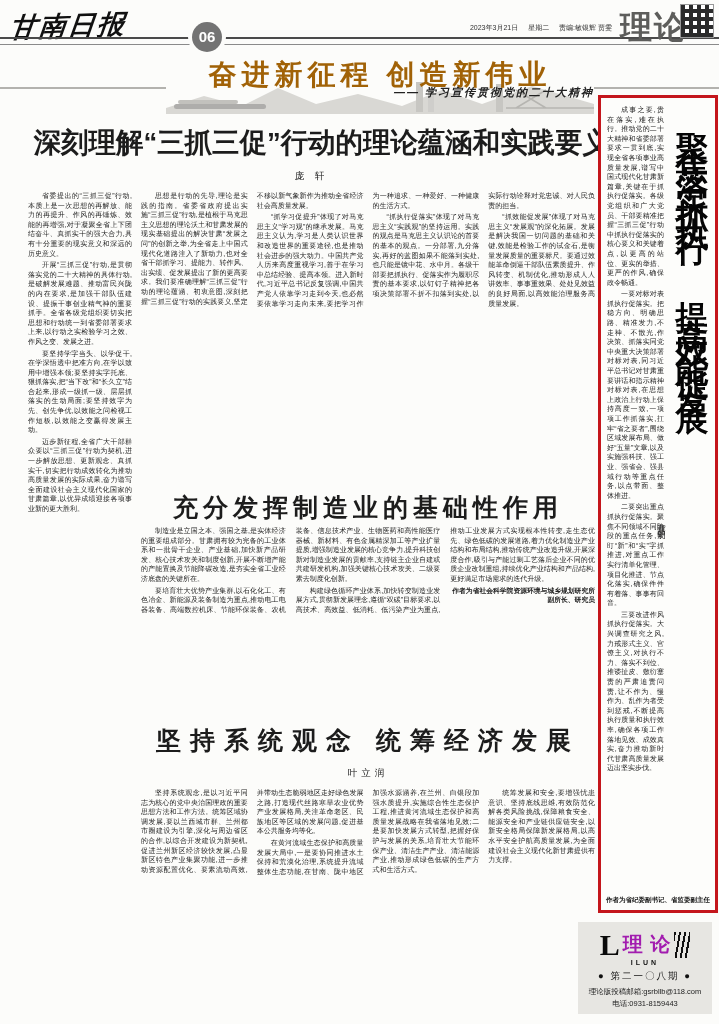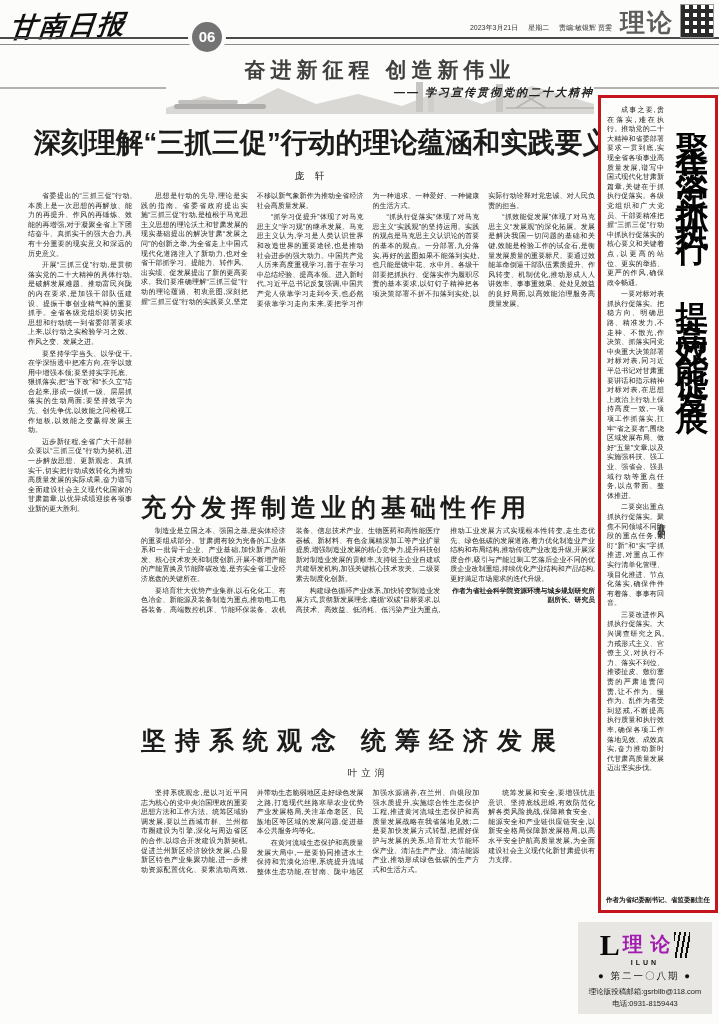--- a/index.html
+++ b/index.html
@@ -10,47 +10,47 @@
             font-style:italic;font-weight:bold;font-size:27px;letter-spacing:2px;
             transform:skewX(-8deg) rotate(-2deg);color:#111;}
   .rule-a{position:absolute;left:0;top:37px;width:719px;height:2px;background:#4a4a4a;}
   .rule-b{position:absolute;left:0;top:44px;width:719px;height:1px;background:#8a8a8a;}
   .page-bubble{position:absolute;left:192px;top:22px;width:30px;height:30px;border-radius:50%;
                background:#737373;color:#fff;font-weight:bold;font-size:15px;line-height:30px;
                text-align:center;box-shadow:0 0 0 4px #fcfcfa;z-index:2;}
   .dateline{position:absolute;left:400px;top:23px;width:212px;font-size:7px;color:#333;
             text-align:right;white-space:nowrap;}
   .dateline span{margin-left:8px;}
-  .section-title{position:absolute;left:620px;top:6px;font-size:25px;font-weight:900;
+  .section-title{position:absolute;left:620px;top:6px;font-size:32px;font-weight:900;
                  color:#5d5d5b;letter-spacing:2px;}
   .qr{position:absolute;left:681px;top:5px;width:32px;height:32px;
       background:
         repeating-linear-gradient(0deg,#2b2b2b 0 4px,transparent 4px 8px),
         repeating-linear-gradient(90deg,#2b2b2b 0 4px,#fff 4px 8px);
       outline:1px solid #999;}
   
   .mid-rule{position:absolute;left:0;top:87px;width:719px;height:2px;background:#b3b2ae;z-index:0;}
   .banner{position:absolute;left:166px;top:52px;width:428px;height:62px;background:#fcfcfa;z-index:1;}
   .banner svg{position:absolute;left:0;bottom:0;}
-  .banner-title{position:absolute;top:4px;width:100%;text-align:center;font-size:21px;
-                font-weight:900;letter-spacing:5px;color:#404040;z-index:2;}
+  .banner-title{position:absolute;top:4px;width:100%;text-align:center;font-size:28px;
+                font-weight:900;letter-spacing:5px;color:#a16207;z-index:2;}
   .banner-subtitle{position:absolute;top:33px;left:0;width:100%;text-align:right;
                    font-size:11px;font-weight:bold;letter-spacing:2px;color:#222;z-index:2;font-style:italic;}
   
   .main-zone{position:absolute;left:28px;top:118px;width:567px;}
   .h1{margin:8px 0 0;font-size:28px;line-height:34px;font-weight:900;text-align:center;
       letter-spacing:0;white-space:nowrap;transform:scaleX(.98);}
   .byline{margin:10px 0 8px;text-align:center;font-size:9.5px;letter-spacing:4px;color:#222;}
   .body-row{display:flex;gap:9px;}
   .col-text{font-size:7px;line-height:9.6px;text-align:justify;color:#232323;}
   .para{margin:0 0 2px;text-indent:2em;}
   .left-col{width:104px;height:808px;overflow:hidden;flex:none;}
   .right-stack{flex:1;display:flex;flex-direction:column;}
   .a1-body{height:288px;column-count:4;column-gap:9px;overflow:hidden;margin-bottom:4px;}
-  .h2{margin:8px 0 2px;font-size:25px;font-weight:900;letter-spacing:5px;}
+  .h2{margin:8px 0 2px;font-size:25px;font-weight:900;text-align:center;letter-spacing:5px;}
   .h2.spread{letter-spacing:9px;margin-top:32px;}
   .a2-body{height:166px;column-count:3;column-gap:10px;overflow:hidden;}
   .a3-body{height:200px;column-count:4;column-gap:9px;overflow:hidden;}
   .attr{margin:2px 0 0;font-size:6.8px;font-weight:bold;text-align:right;text-indent:0;}
   
   .focus-box{position:absolute;left:598px;top:95px;width:114px;height:812px;
              border:3px solid #c4161c;background:#fdfdfb;z-index:2;}
   .focus-text{position:absolute;left:6px;top:7px;width:57px;bottom:26px;overflow:hidden;}
   .focus-attr{position:absolute;left:5px;right:5px;bottom:5px;font-size:6.5px;font-weight:bold;
               text-align:right;color:#111;}

